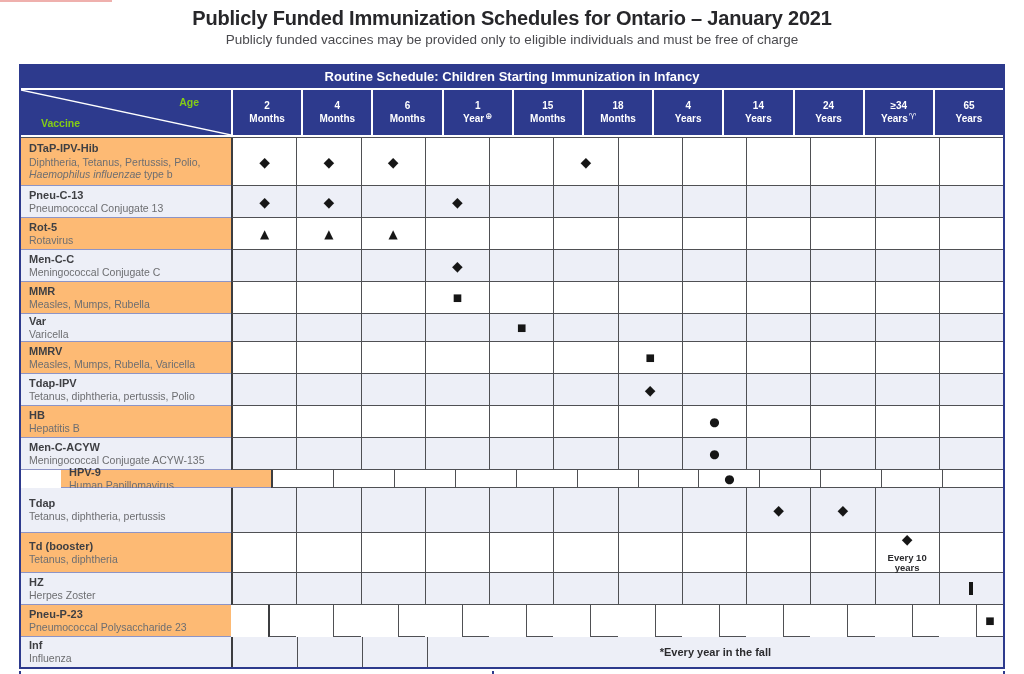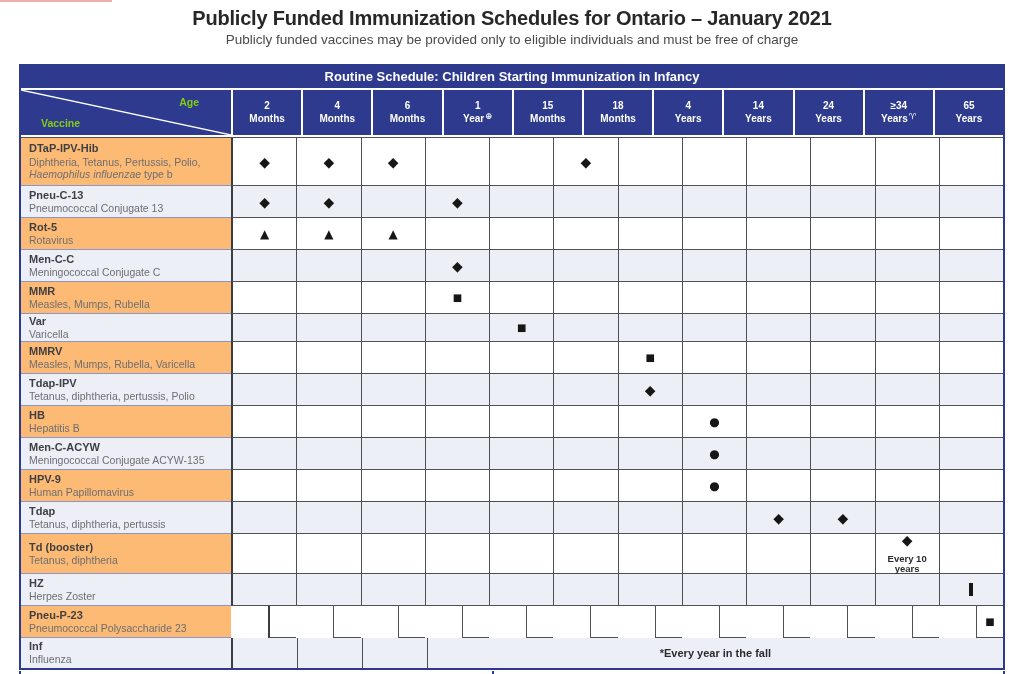--- a/index.html
+++ b/index.html
@@ -326,41 +326,41 @@
         <div class="cell"></div>
         <div class="cell"></div>
         <div class="cell">
           <span class="mk circle">●</span>
         </div>
         <div class="cell"></div>
         <div class="cell"></div>
         <div class="cell"></div>
         <div class="cell"></div>
       </div>
-      <div class="row" style="height: 32px;">
+      <div class="row" style="height: 18px; margin-left: 40px;">
         <div class="vcell">
           <div class="code">HPV-9</div>
           <div class="desc">Human Papillomavirus</div>
         </div>
         <div class="cell first"></div>
         <div class="cell"></div>
         <div class="cell"></div>
         <div class="cell"></div>
         <div class="cell"></div>
         <div class="cell"></div>
         <div class="cell"></div>
         <div class="cell">
           <span class="mk circle">●</span>
         </div>
         <div class="cell"></div>
         <div class="cell"></div>
         <div class="cell"></div>
         <div class="cell"></div>
       </div>
-      <div class="row alt" style="height: 32px;">
+      <div class="row alt" style="height: 45px;">
         <div class="vcell">
           <div class="code">Tdap</div>
           <div class="desc">Tetanus, diphtheria, pertussis</div>
         </div>
         <div class="cell first"></div>
         <div class="cell"></div>
         <div class="cell"></div>
         <div class="cell"></div>
         <div class="cell"></div>
         <div class="cell"></div>

